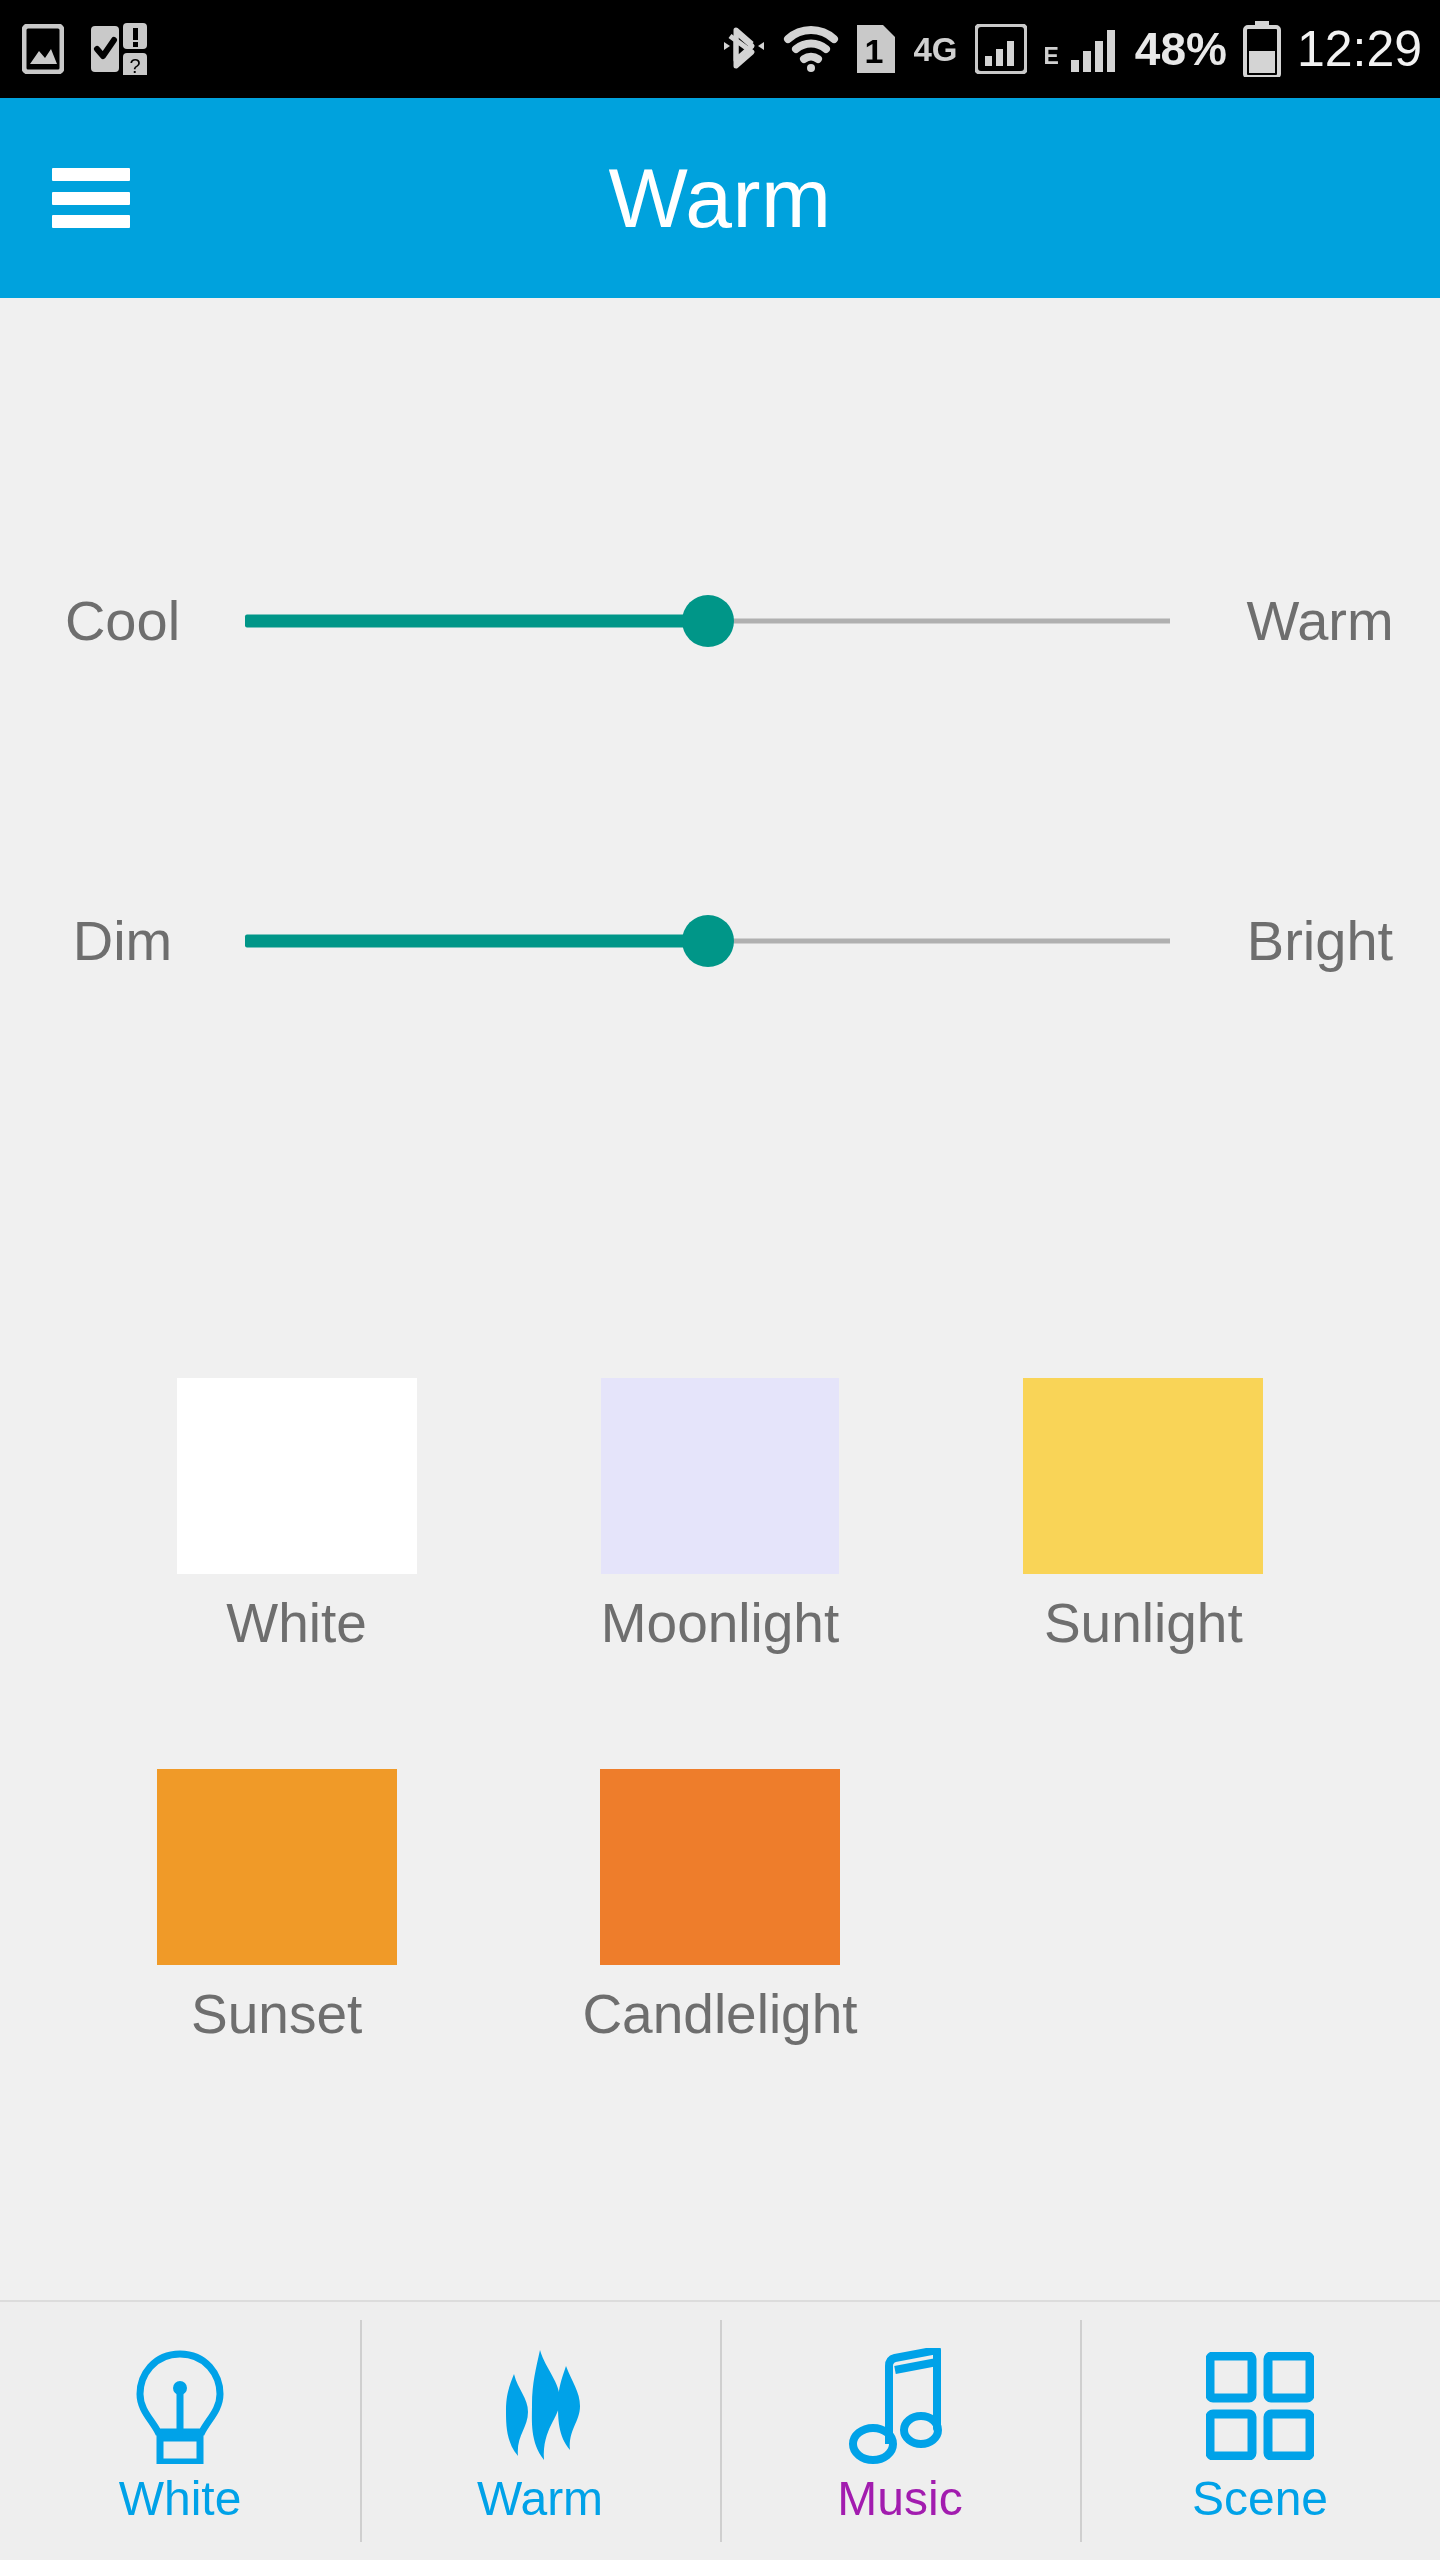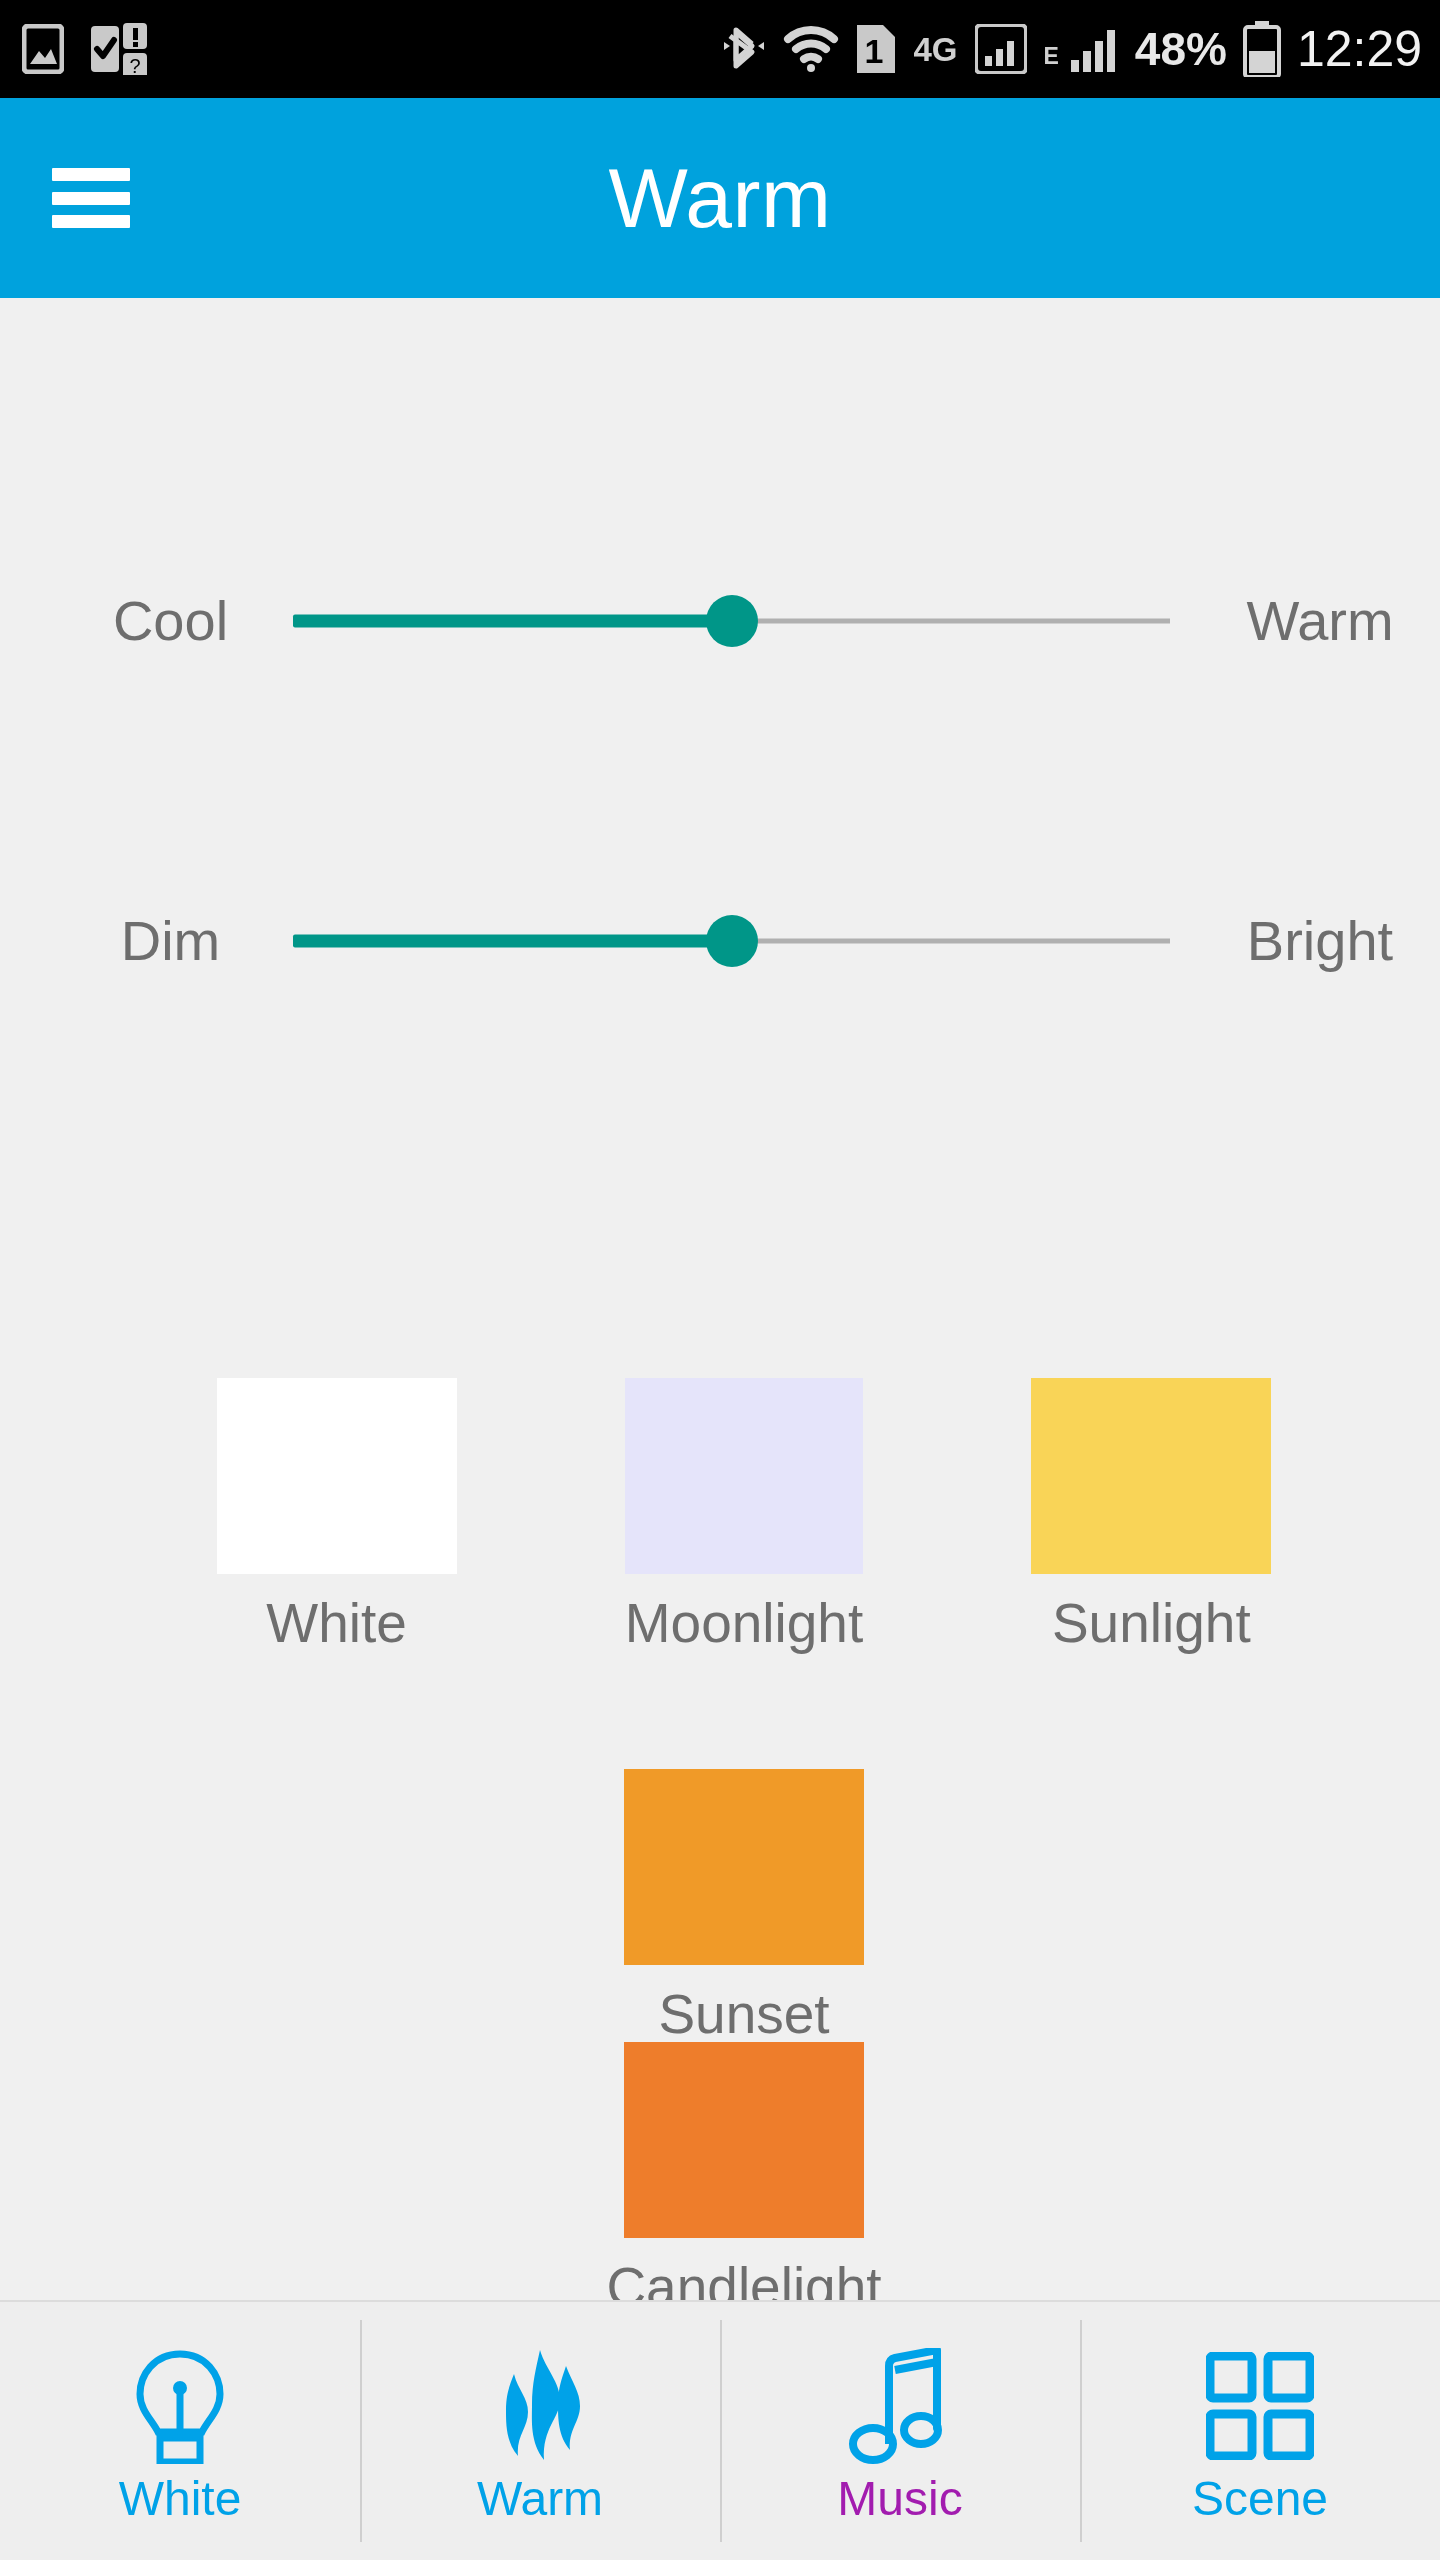--- a/index.html
+++ b/index.html
@@ -100,21 +100,20 @@
     letter-spacing: 0.5px;
     line-height: 1;
   }
 
   
   .content {
     flex: 1 1 auto;
     background: #f0f0f0;
     position: relative;
     overflow: hidden;
-    margin-left: 48px;
   }
 
   
   .slider-row {
     display: flex;
     align-items: center;
     position: absolute;
     left: 0;
     width: 100%;
     height: 90px;
@@ -179,21 +178,21 @@
     position: absolute;
     left: 0;
     top: 1080px;
     width: 100%;
   }
   .preset-row {
     display: flex;
     width: 100%;
   }
   .preset-row.row-a { padding: 0 85px; box-sizing: border-box; }
-  .preset-row.row-b { padding: 0 55px; box-sizing: border-box; margin-top: 118px; flex-direction: column; }
+  .preset-row.row-b { padding: 0 55px; box-sizing: border-box; margin-top: 118px; }
   .preset-cell {
     flex: 1 1 0;
     display: flex;
     flex-direction: column;
     align-items: center;
     cursor: pointer;
   }
   .preset-cell.empty { cursor: default; }
   .swatch {
     width: 240px;

